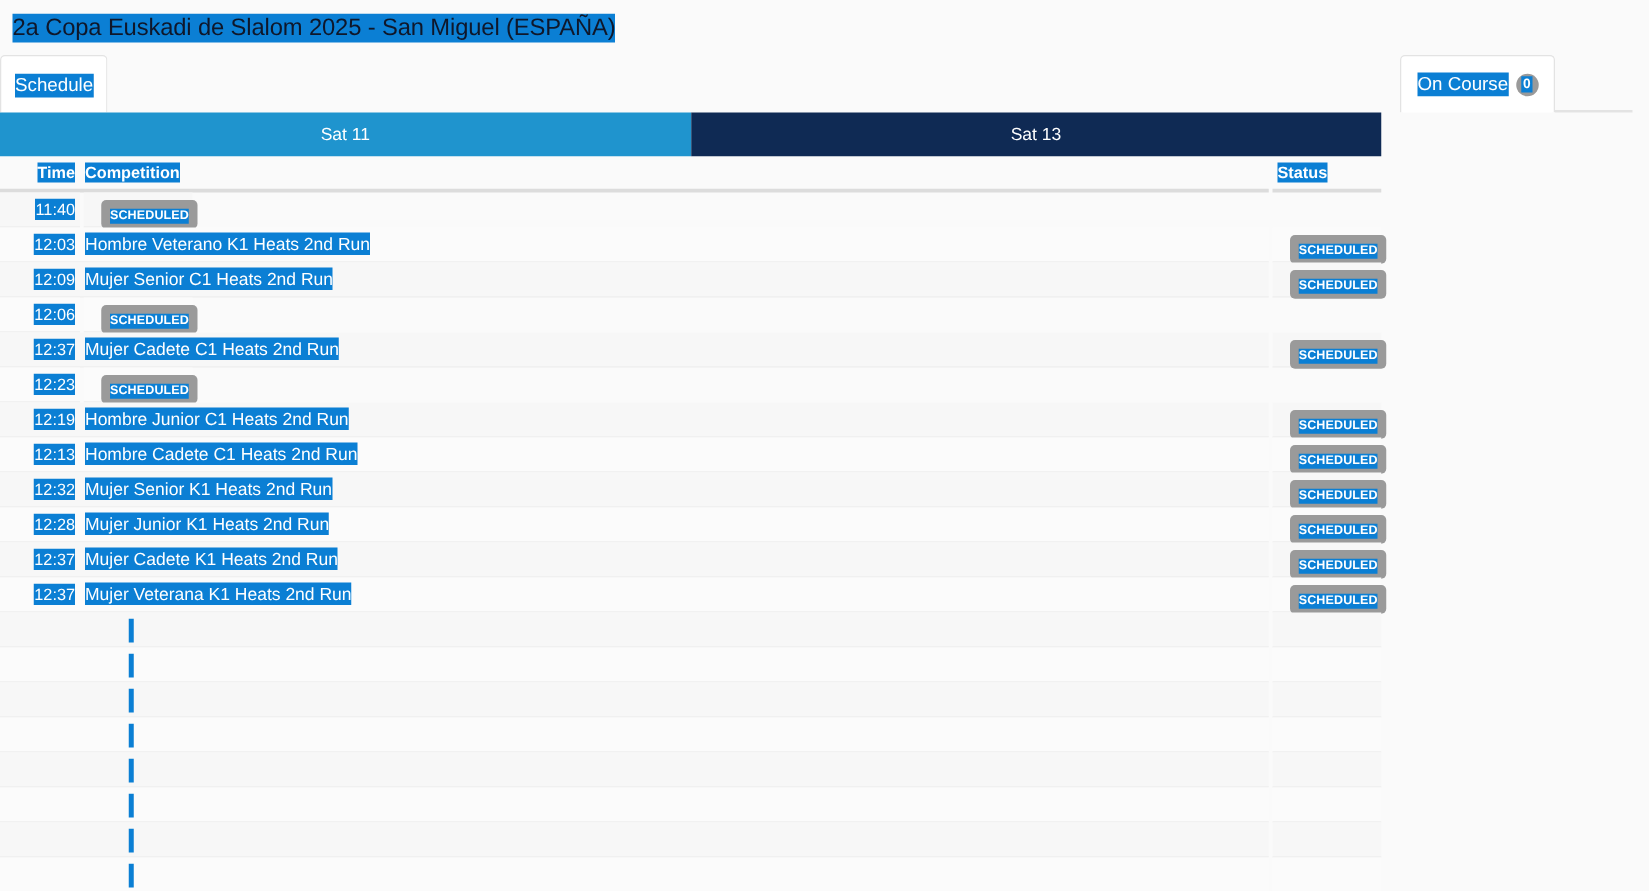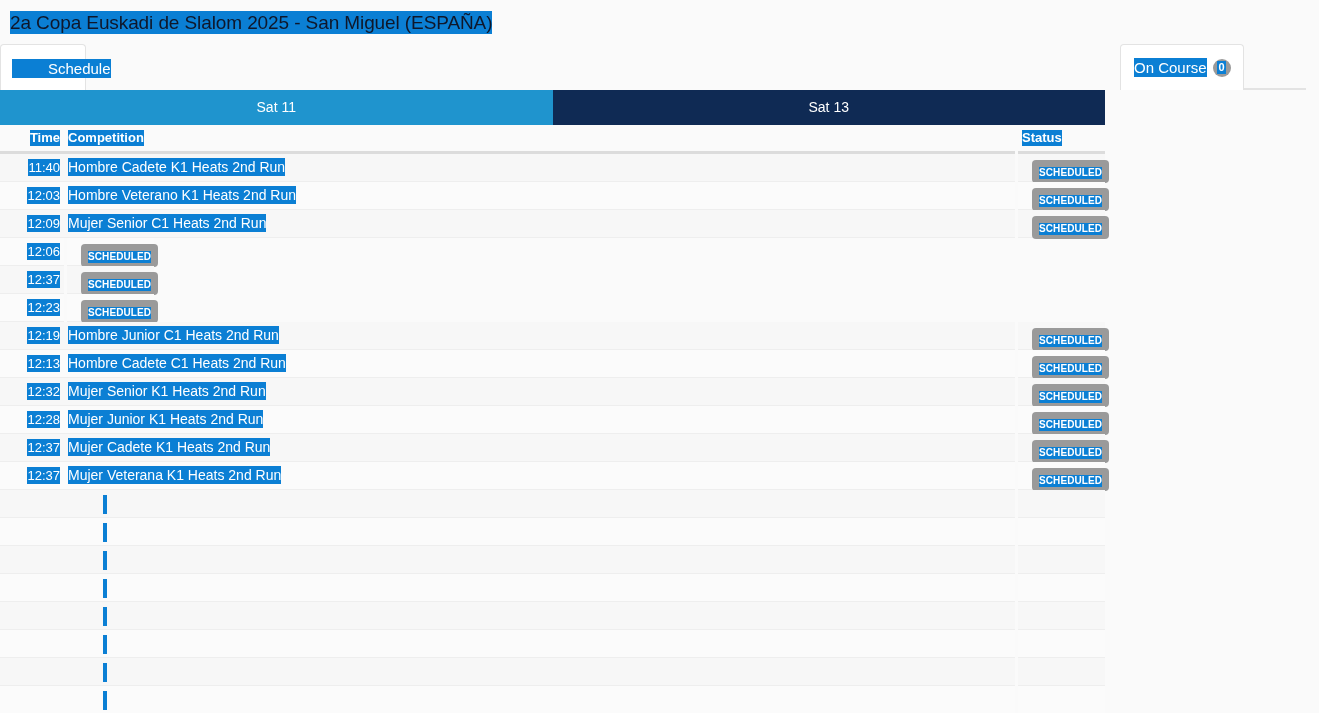--- a/index.html
+++ b/index.html
@@ -32,21 +32,20 @@
     border: 1px solid #e3e3e3;
     border-bottom: none;
     border-top-left-radius: 4px;
     border-top-right-radius: 4px;
   }
   .tab-schedule .lbl {
     position: absolute; left: 11px; top: 14px;
     font-size: 15px; line-height: 19px;
     color: #ffffff; background: #0b7fd4;
     white-space: nowrap;
-    padding-left: 36px;
   }
 
   
   .oncourse-strip { position: absolute; left: 1120px; top: 44px; width: 174px; height: 46px; }
   .tab-oncourse {
     position: absolute; left: 0; top: 0;
     width: 124px; height: 46px;
     background: #ffffff;
     border: 1px solid #e3e3e3;
     border-bottom: none;
@@ -188,23 +187,20 @@
       <div class="c-gap"></div>
       <div class="c-status">
         <span class="htxt">Status</span>
       </div>
     </div>
     <div id="rows-host">
         <div class="srow brow odd">
           <div class="c-time">
             <span class="cell-time">11:40</span>
           </div>
-          <div class="c-comp">
-            <span class="cell-comp">Hombre Cadete K1 Heats 2nd Run</span>
-          </div>
           <div class="c-gap"></div>
           <div class="c-status">
             <span class="pill"><span>SCHEDULED</span></span>
           </div>
         </div>
         <div class="srow brow even">
           <div class="c-time">
             <span class="cell-time">12:03</span>
           </div>
           <div class="c-comp">
@@ -233,20 +229,23 @@
           </div>
           <div class="c-gap"></div>
           <div class="c-status">
             <span class="pill"><span>SCHEDULED</span></span>
           </div>
         </div>
         <div class="srow brow odd">
           <div class="c-time">
             <span class="cell-time">12:37</span>
           </div>
+          <div class="c-comp">
+            <span class="cell-comp">Mujer Cadete C1 Heats 2nd Run</span>
+          </div>
           <div class="c-gap"></div>
           <div class="c-status">
             <span class="pill"><span>SCHEDULED</span></span>
           </div>
         </div>
         <div class="srow brow even">
           <div class="c-time">
             <span class="cell-time">12:23</span>
           </div>
           <div class="c-gap"></div>

